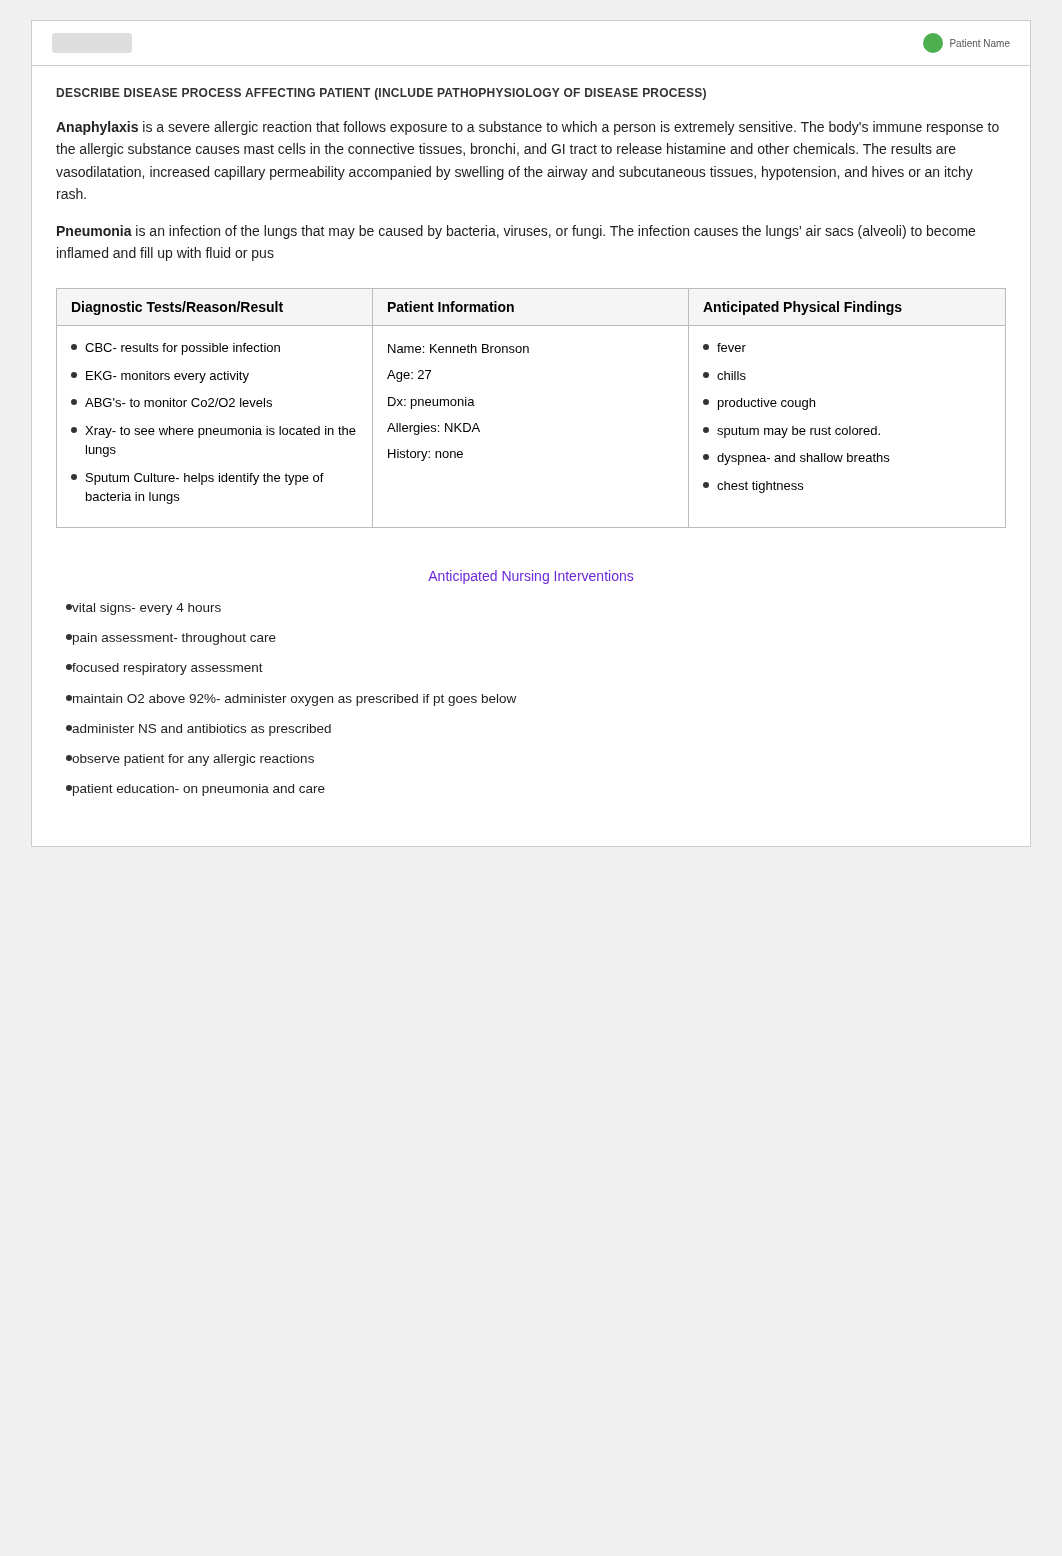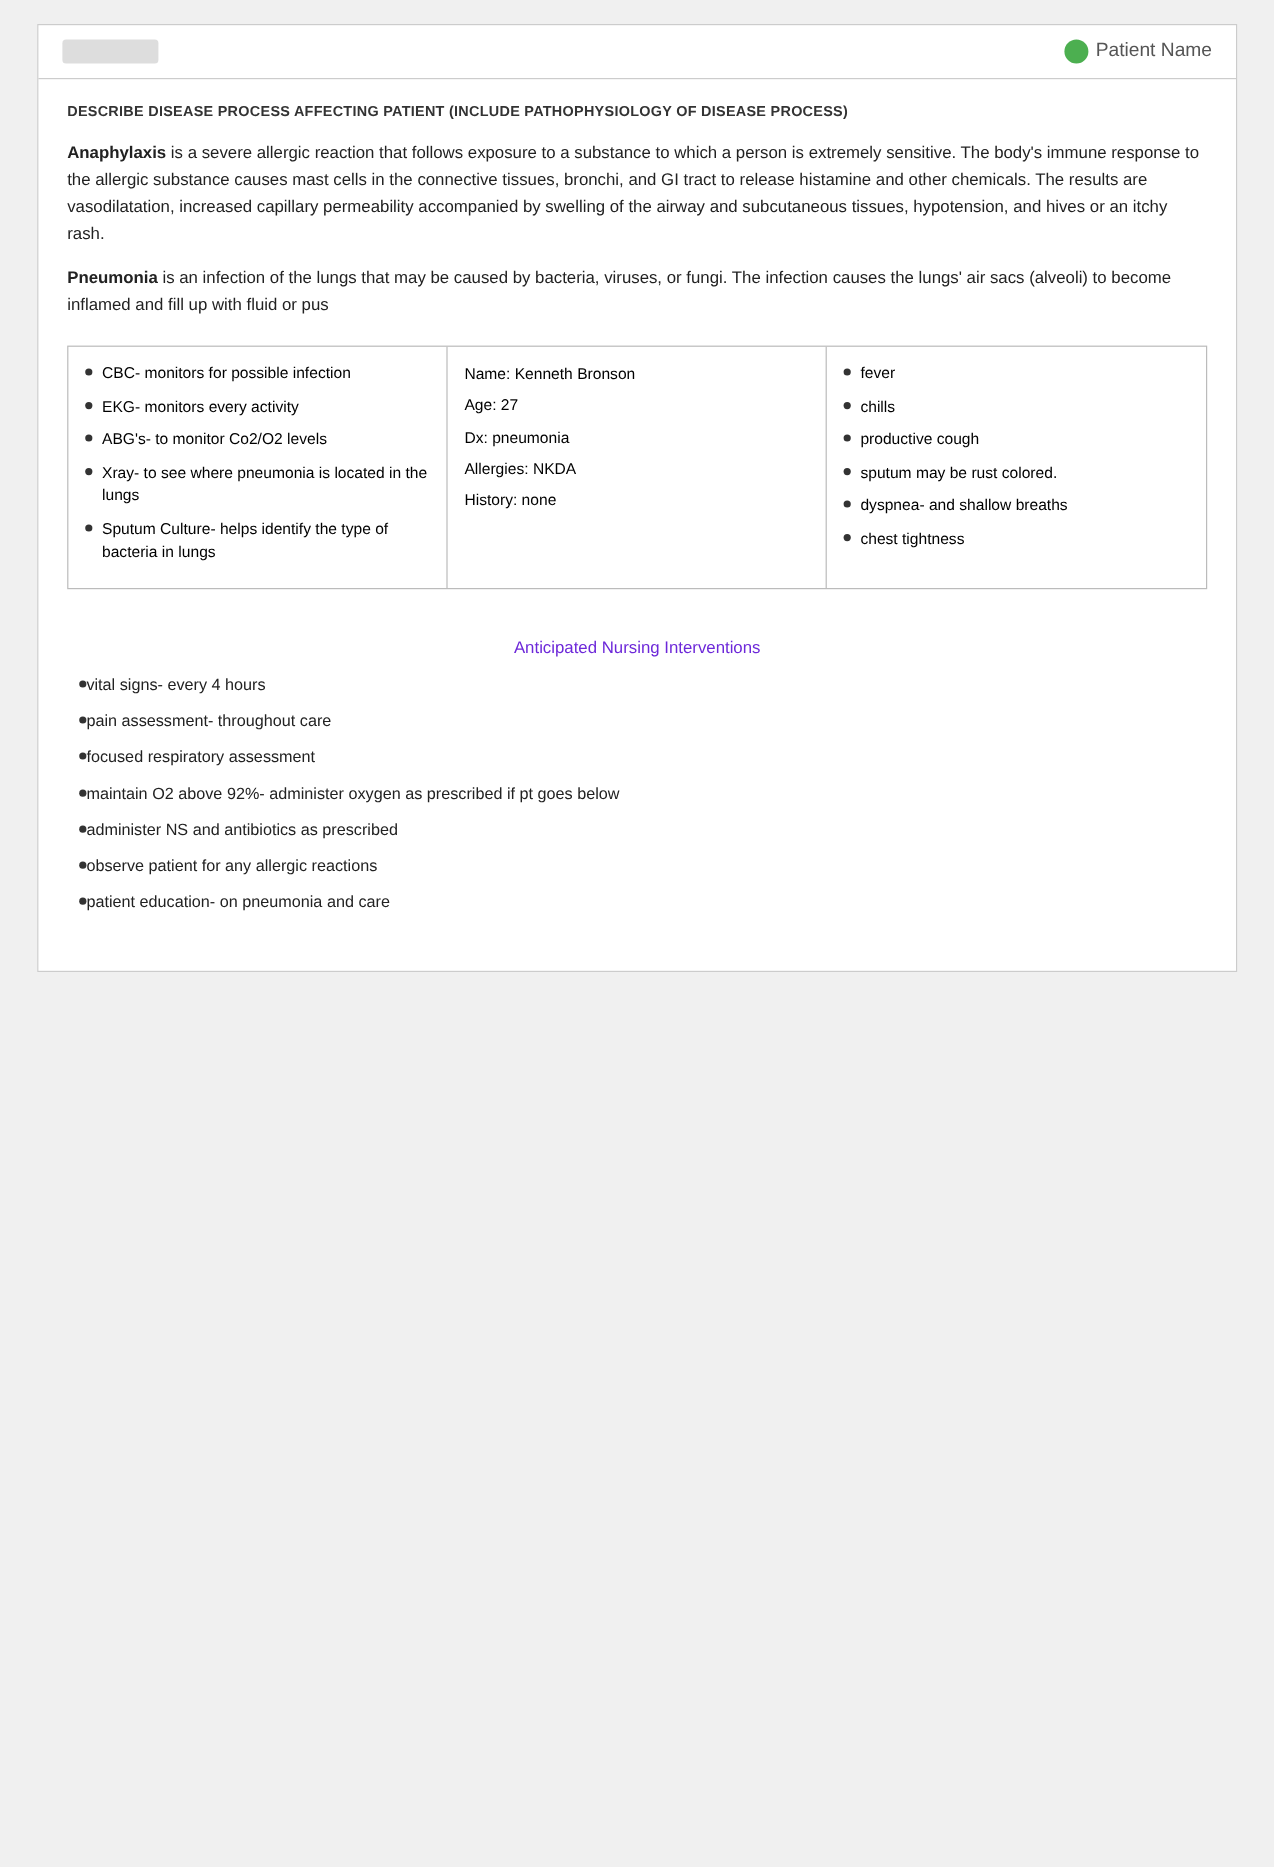--- a/index.html
+++ b/index.html
@@ -52,21 +52,21 @@
     }
 
     .header-user-icon {
       width: 20px;
       height: 20px;
       background: #4CAF50;
       border-radius: 50%;
     }
 
     .header-user-text {
-      font-size: 16px;
+      font-size: 10px;
       color: #555;
     }
 
     .content-area {
       padding: 20px 24px;
     }
 
     .section-heading {
       font-size: 12px;
       font-weight: bold;
@@ -200,26 +200,31 @@
     <p class="disease-text">
       <strong>Anaphylaxis</strong><span> is a severe allergic reaction that follows exposure to a substance to which a person is extremely sensitive. The body's immune response to the allergic substance causes mast cells in the connective tissues, bronchi, and GI tract to release histamine and other chemicals. The results are vasodilatation, increased capillary permeability accompanied by swelling of the airway and subcutaneous tissues, hypotension, and hives or an itchy rash.</span>
     </p>
 
     <p class="disease-text">
       <strong>Pneumonia</strong><span> is an infection of the lungs that may be caused by bacteria, viruses, or fungi. The infection causes the lungs' air sacs (alveoli) to become inflamed and fill up with fluid or pus</span>
     </p>
 
     <div class="table-section">
       <div class="table-grid">
+        <div class="table-header-cell">Diagnostic Tests/Reason/Result</div>
+        <div class="table-header-cell">Patient Information</div>
+        <div class="table-header-cell">Anticipated Physical Findings</div>
+      </div>
+      <div class="table-grid">
 
         <div class="table-body-cell">
           <ul class="bullet-list">
             <li>
               <span class="bullet-dot"></span>
-              <span>CBC- monitors for possible infection</span>
+              <span>CBC- results for possible infection</span>
             </li>
             <li>
               <span class="bullet-dot"></span>
               <span>EKG- monitors every activity</span>
             </li>
             <li>
               <span class="bullet-dot"></span>
               <span>ABG's- to monitor Co2/O2 levels</span>
             </li>
             <li>

